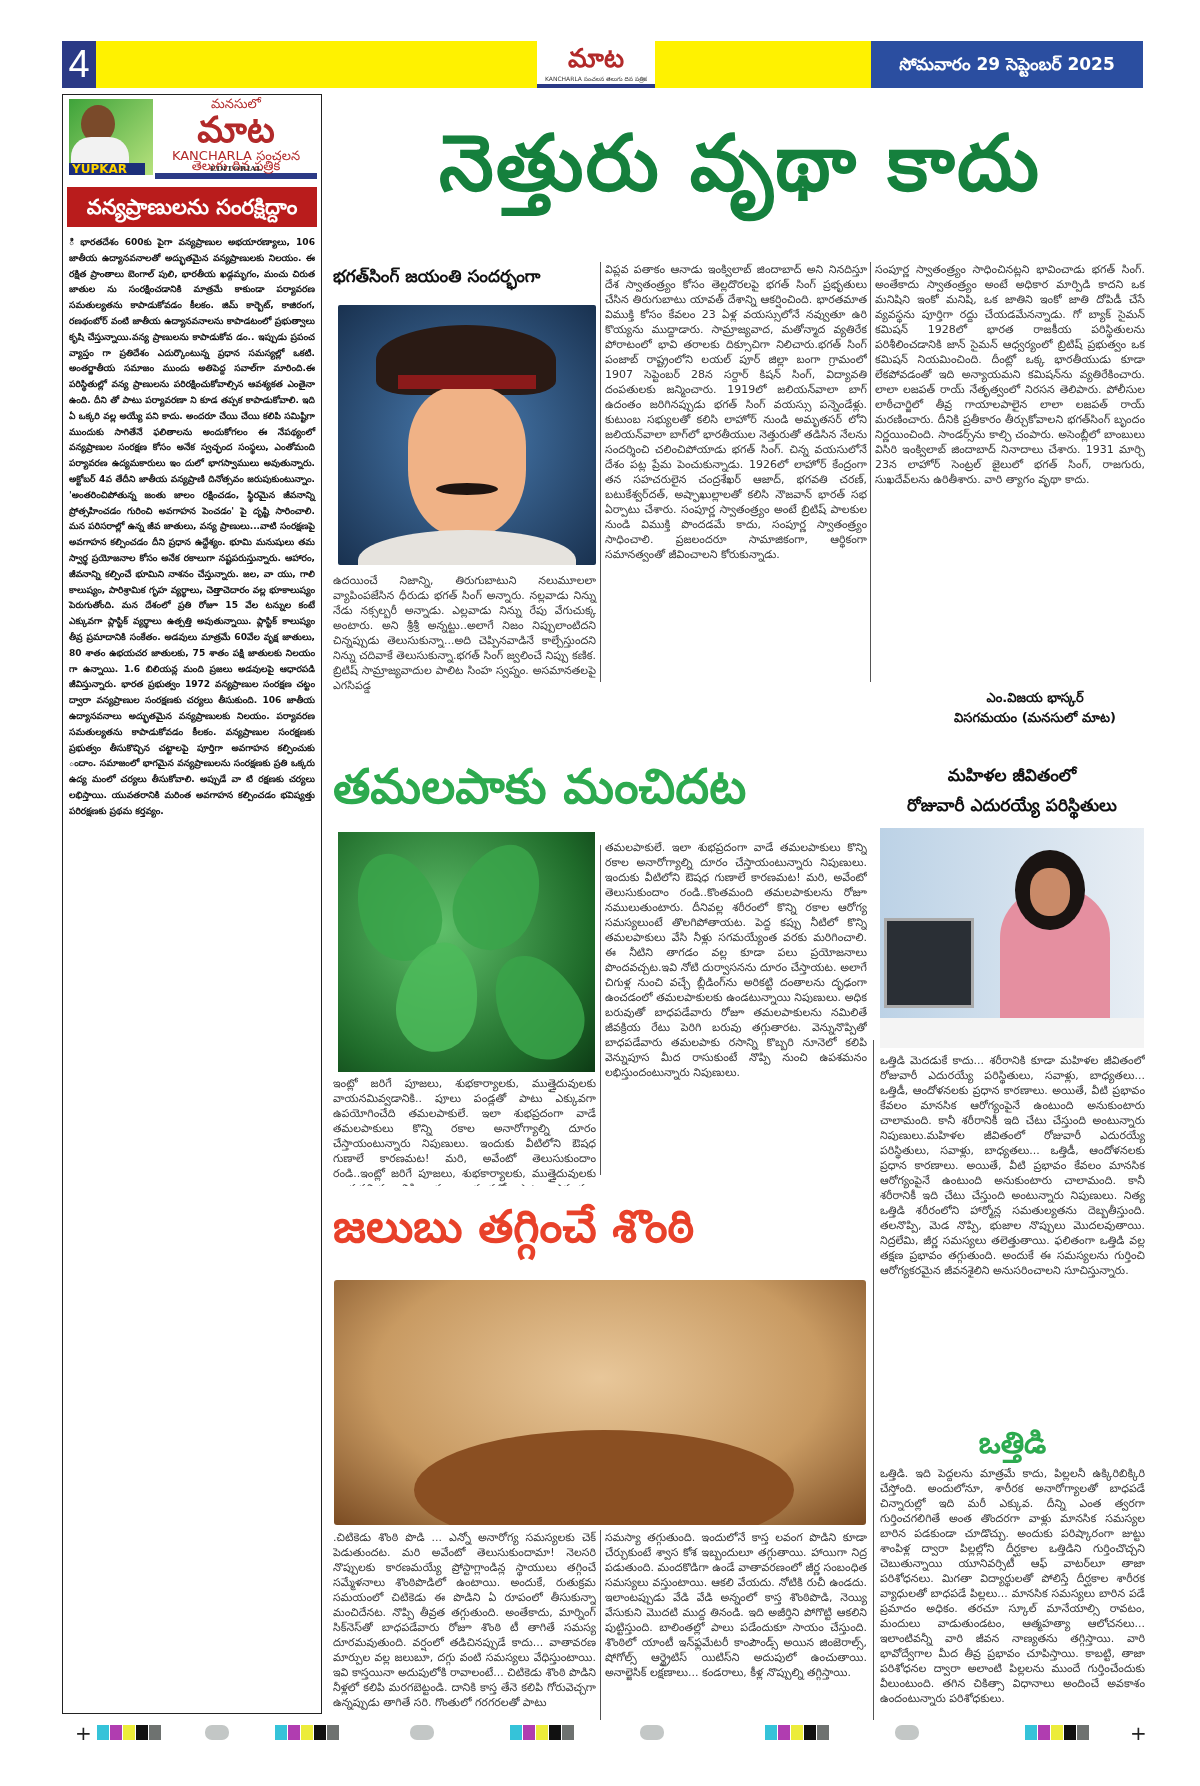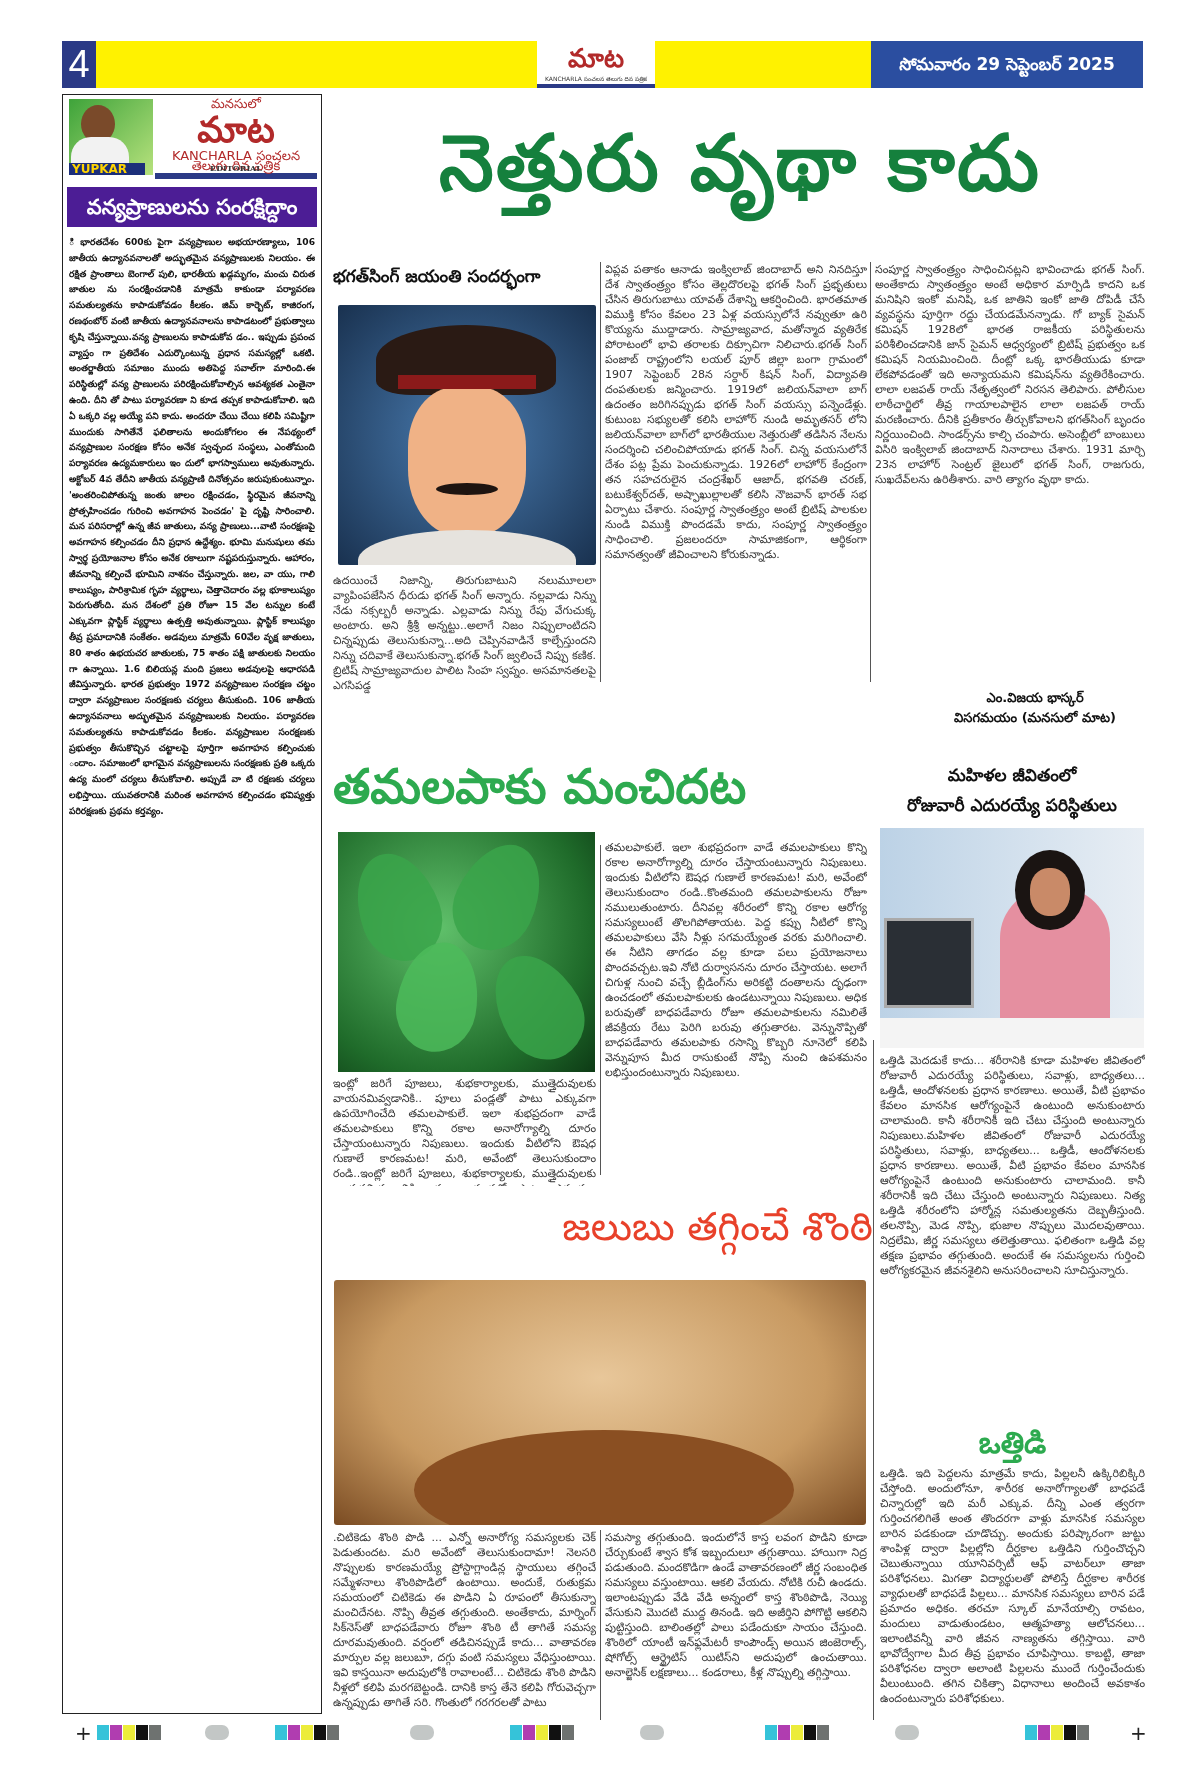--- a/index.html
+++ b/index.html
@@ -46,21 +46,21 @@
   .women-img .hair{position:absolute;left:135px;top:22px;width:70px;height:80px;border-radius:50%;background:#1a1412}
   .women-img .facew{position:absolute;left:150px;top:40px;width:40px;height:48px;border-radius:45%;background:#c98a68}
   .women-img .desk{position:absolute;left:0;top:190px;width:264px;height:30px;background:#f4f4f4}
   .women-img .monitor{position:absolute;left:4px;top:90px;width:90px;height:90px;background:#2a2f35;border:3px solid #aaa}
   .c4{left:880px;top:1053px;width:265px}
   .betel-head{left:333px;top:752px;width:545px;text-align:left;font-size:48px;font-weight:bold;color:#2daa4f;line-height:68px}
   .betel-img{left:338px;top:832px;width:257px;height:240px;background:radial-gradient(circle at 40% 40%,#5fc06a,#1f6b2a 70%,#0d3a15);overflow:hidden}
   .leaf{position:absolute;width:80px;height:110px;background:#3aa54a;border-radius:50% 50% 50% 50%/60% 60% 40% 40%;opacity:.85}
   .c5{left:333px;top:1076px;width:263px}
   .c6{left:605px;top:840px;width:262px}
-  .ginger-head{left:333px;top:1190px;width:540px;text-align:right;font-size:39px;font-weight:normal;color:#e8412a;line-height:74px}
+  .ginger-head{left:333px;top:1190px;width:540px;text-align:left;font-size:45px;font-weight:bold;color:#e8412a;line-height:74px}
   .ginger-img{left:334px;top:1280px;width:532px;height:245px;background:radial-gradient(ellipse at 50% 40%,#e8c79a,#c89a62 60%,#7a4b22);overflow:hidden;border-radius:3px}
   .ginger-img .bowl{position:absolute;left:80px;top:150px;width:380px;height:120px;border-radius:50%;background:#8a4f22}
   .c7{left:333px;top:1530px;width:263px}
   .c8{left:605px;top:1530px;width:262px}
   .stress-head{left:880px;top:1425px;width:265px;text-align:center;font-size:30px;font-weight:bold;color:#2daa4f;line-height:40px}
   .c9{left:880px;top:1466px;width:265px}
   .vdiv{position:absolute;width:1px;background:#555}
   
   .colorbar{left:75px;top:1722px;width:1070px;height:22px}
   .reg{position:absolute;top:0;font-size:20px;line-height:22px;color:#222}
@@ -86,21 +86,21 @@
       <div class="yup">YUPKAR KTV</div>
     </div>
     <div class="ed-logo">
       <div class="small">మనసులో</div>
       <div class="word">మాట</div>
       <div class="small">KANCHARLA సంచలన తెలుగు దిన పత్రిక</div>
       <div class="line"></div>
     </div>
     <div class="ed-label">EDITORIAL</div>
   </div>
-  <div class="ed-title" style="background: #4c1d95;">వన్యప్రాణులను సంరక్షిద్దాం</div>
+  <div class="ed-title" style="background: #b91c1c;">వన్యప్రాణులను సంరక్షిద్దాం</div>
   <div class="ed-body">ి భారతదేశం 600కు పైగా వన్యప్రాణుల అభయారణ్యాలు, 106 జాతీయ ఉద్యానవనాలతో అద్భుతమైన వన్యప్రాణులకు నిలయం. ఈ రక్షిత ప్రాంతాలు బెంగాల్ పులి, భారతీయ ఖడ్గమృగం, మంచు చిరుత జాతుల ను సంరక్షించడానికి మాత్రమే కాకుండా పర్యావరణ సమతుల్యతను కాపాడుకోవడం కీలకం. జిమ్ కార్బెట్, కాజిరంగ, రణథంబోర్ వంటి జాతీయ ఉద్యానవనాలను కాపాడటంలో ప్రభుత్వాలు కృషి చేస్తున్నాయి.వన్య ప్రాణులను కాపాడుకోవ డం.. ఇప్పుడు ప్రపంచ వ్యాప్తం గా ప్రతిదేశం ఎదుర్కొంటున్న ప్రధాన సమస్యల్లో ఒకటి. అంతర్జాతీయ సమాజం ముందు అతిపెద్ద సవాల్‌గా మారింది.ఈ పరిస్థితుల్లో వన్య ప్రాణులను పరిరక్షించుకోవాల్సిన ఆవశ్యకత ఎంతైనా ఉంది. దీని తో పాటు పర్యావరణా ని కూడ తప్పక కాపాడుకోవాలి. ఇది ఏ ఒక్కరి వల్ల అయ్యే పని కాదు. అందరూ చేయి చేయి కలిపి సమిష్టిగా ముందుకు సాగితేనే ఫలితాలను అందుకోగలం ఈ నేపథ్యంలో వన్యప్రాణుల సంరక్షణ కోసం అనేక స్వచ్ఛంద సంస్థలు, ఎంతోమంది పర్యావరణ ఉద్యమకారులు ఇం దులో భాగస్వాములు అవుతున్నారు. అక్టోబర్ 4వ తేదీని జాతీయ వన్యప్రాణి దినోత్సవం జరుపుకుంటున్నాం. 'అంతరించిపోతున్న జంతు జాలం రక్షించడం, స్థిరమైన జీవనాన్ని ప్రోత్సహించడం గురించి అవగాహన పెంచడం' పై దృష్టి సారించాలి. మన పరిసరాల్లో ఉన్న జీవ జాతులు, వన్య ప్రాణులు...వాటి సంరక్షణపై అవగాహన కల్పించడం దీని ప్రధాన ఉద్దేశ్యం. భూమి మనుషులు తమ స్వార్థ ప్రయోజనాల కోసం అనేక రకాలుగా నష్టపరుస్తున్నారు. ఆహారం, జీవనాన్ని కల్పించే భూమిని నాశనం చేస్తున్నారు. జల, వా యు, గాలి కాలుష్యం, పారిశ్రామిక గృహ వ్యర్థాలు, చెత్తాచెదారం వల్ల భూకాలుష్యం పెరుగుతోంది. మన దేశంలో ప్రతి రోజూ 15 వేల టన్నుల కంటే ఎక్కువగా ప్లాస్టిక్ వ్యర్థాలు ఉత్పత్తి అవుతున్నాయి. ప్లాస్టిక్ కాలుష్యం తీవ్ర ప్రమాదానికి సంకేతం. అడవులు మాత్రమే 60వేల వృక్ష జాతులు, 80 శాతం ఉభయచర జాతులకు, 75 శాతం పక్షి జాతులకు నిలయం గా ఉన్నాయి. 1.6 బిలియన్ల మంది ప్రజలు అడవులపై ఆధారపడి జీవిస్తున్నారు. భారత ప్రభుత్వం 1972 వన్యప్రాణుల సంరక్షణ చట్టం ద్వారా వన్యప్రాణుల సంరక్షణకు చర్యలు తీసుకుంది. 106 జాతీయ ఉద్యానవనాలు అద్భుతమైన వన్యప్రాణులకు నిలయం. పర్యావరణ సమతుల్యతను కాపాడుకోవడం కీలకం. వన్యప్రాణుల సంరక్షణకు ప్రభుత్వం తీసుకొచ్చిన చట్టాలపై పూర్తిగా అవగాహన కల్పించుకు ందాం. సమాజంలో భాగమైన వన్యప్రాణులను సంరక్షణకు ప్రతి ఒక్కరు ఉద్య మంలో చర్యలు తీసుకోవాలి. అప్పుడే వా టి రక్షణకు చర్యలు లభిస్తాయి. యువతరానికి మరింత అవగాహన కల్పించడం భవిష్యత్తు పరిరక్షణకు ప్రథమ కర్తవ్యం.</div>
 </div>
 
 <div class="abs main-head" style="color: #15803d;">నెత్తురు వృథా కాదు</div>
 <div class="abs sub-head">భగత్‌సింగ్ జయంతి సందర్భంగా</div>
 <div class="abs portrait">
   <div class="hat abs"></div>
   <div class="face abs"></div>
   <div class="band abs"></div>
   <div class="stache abs"></div>

